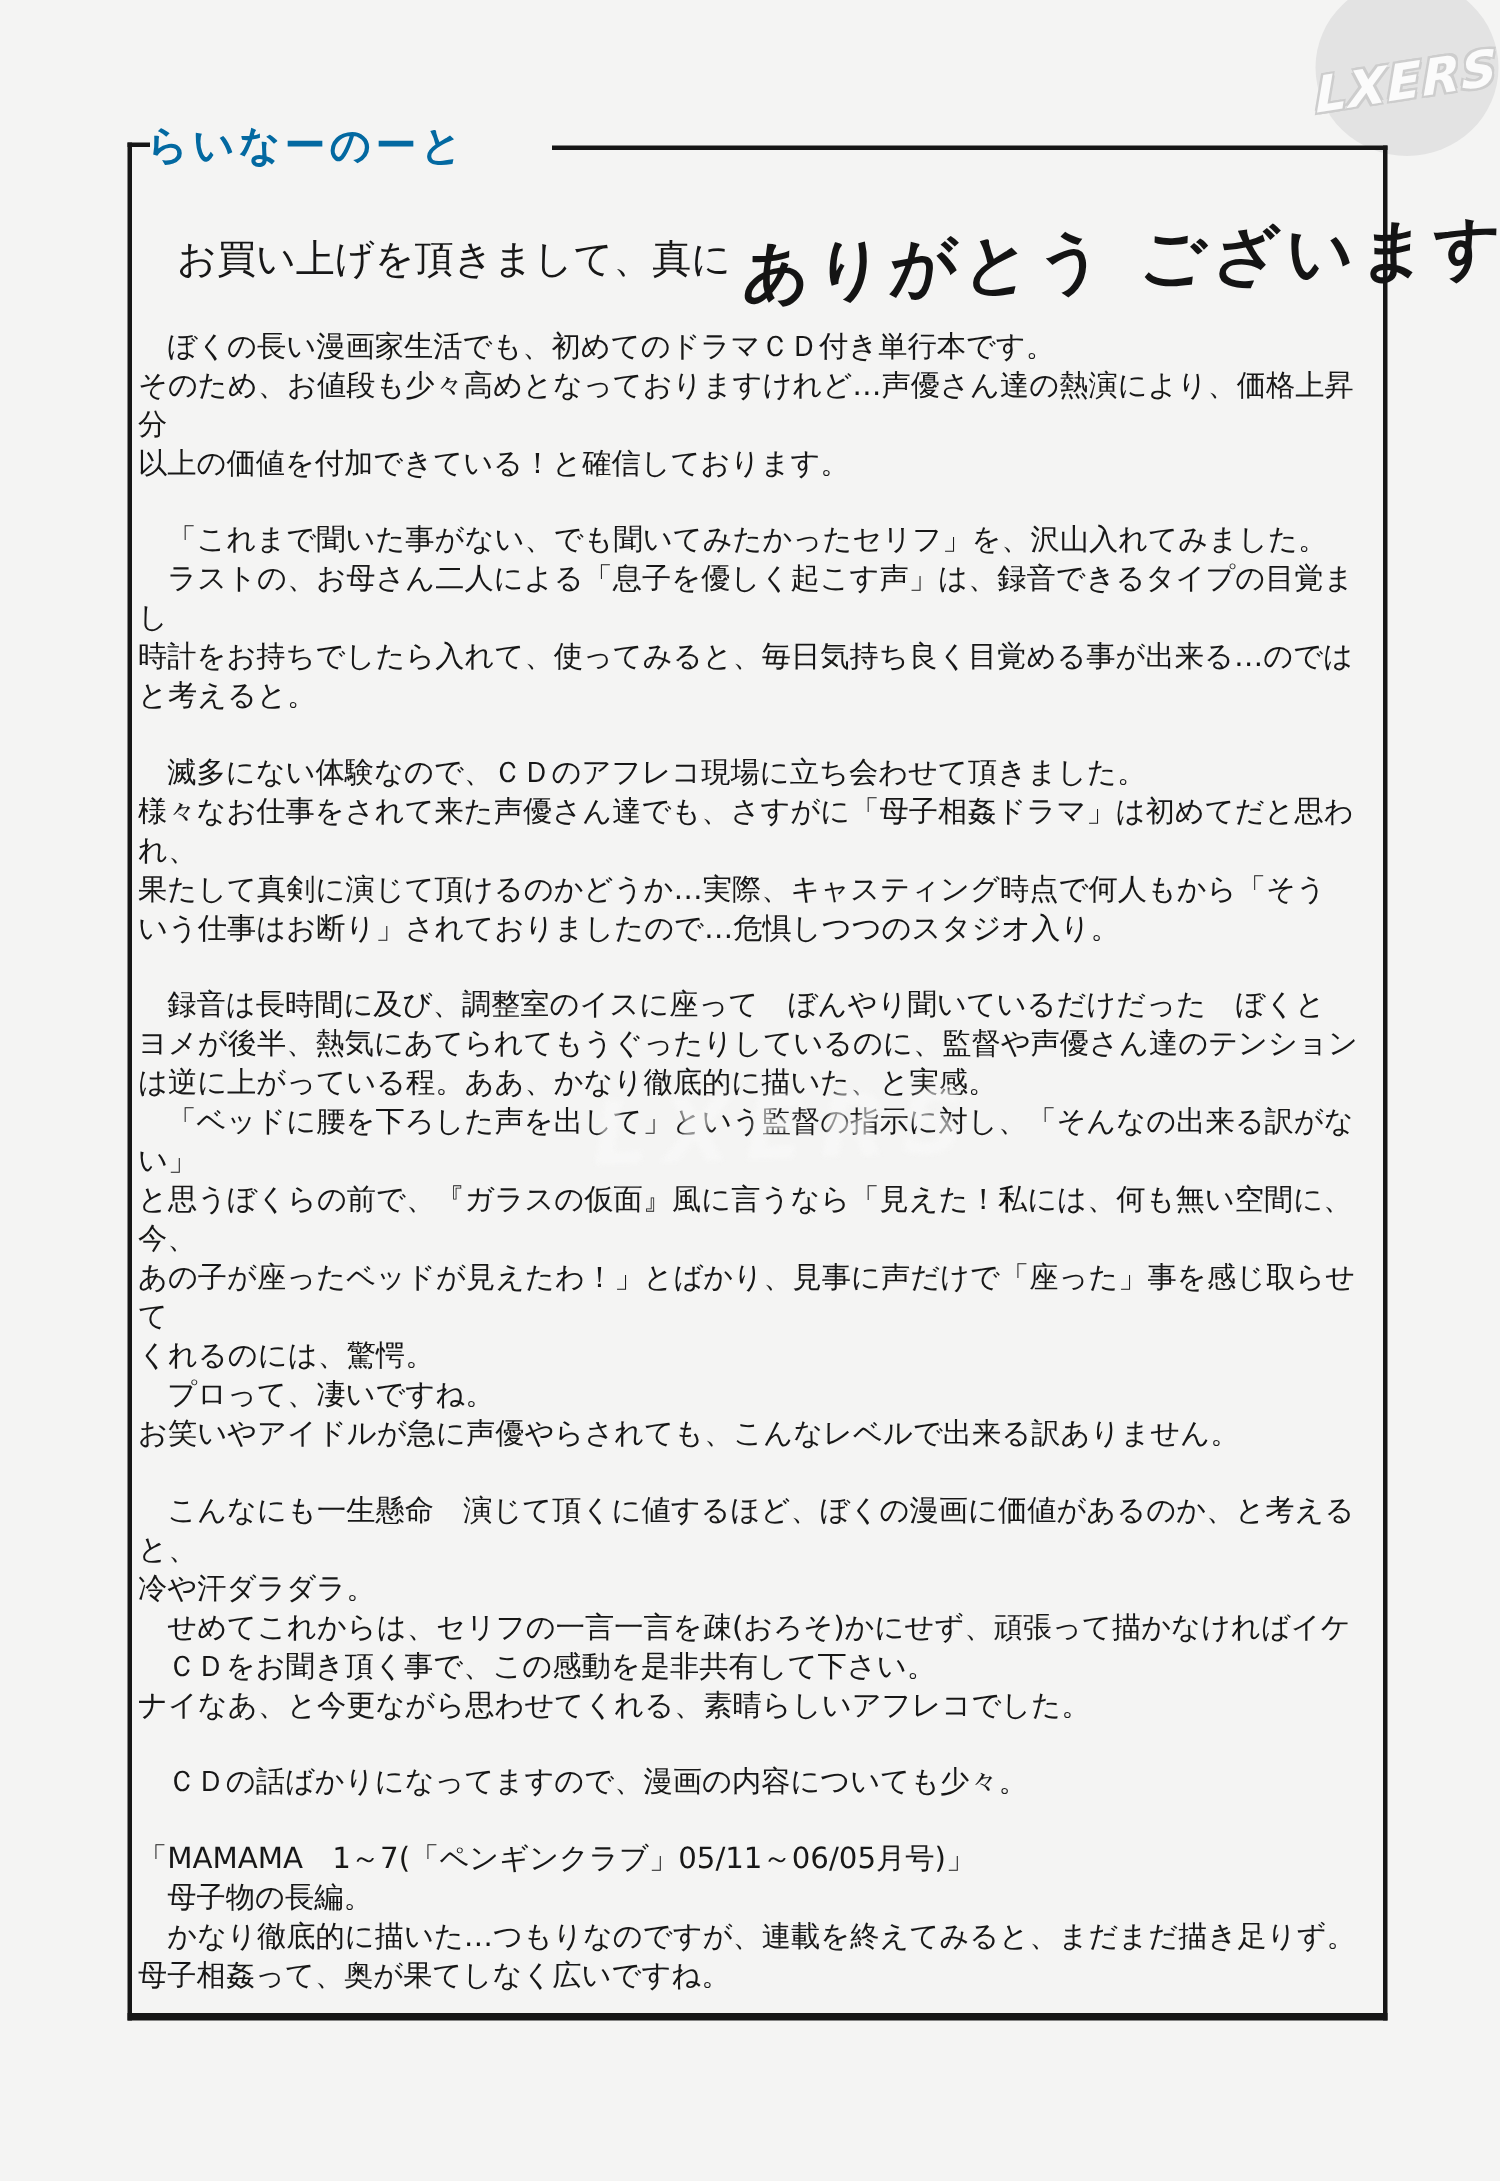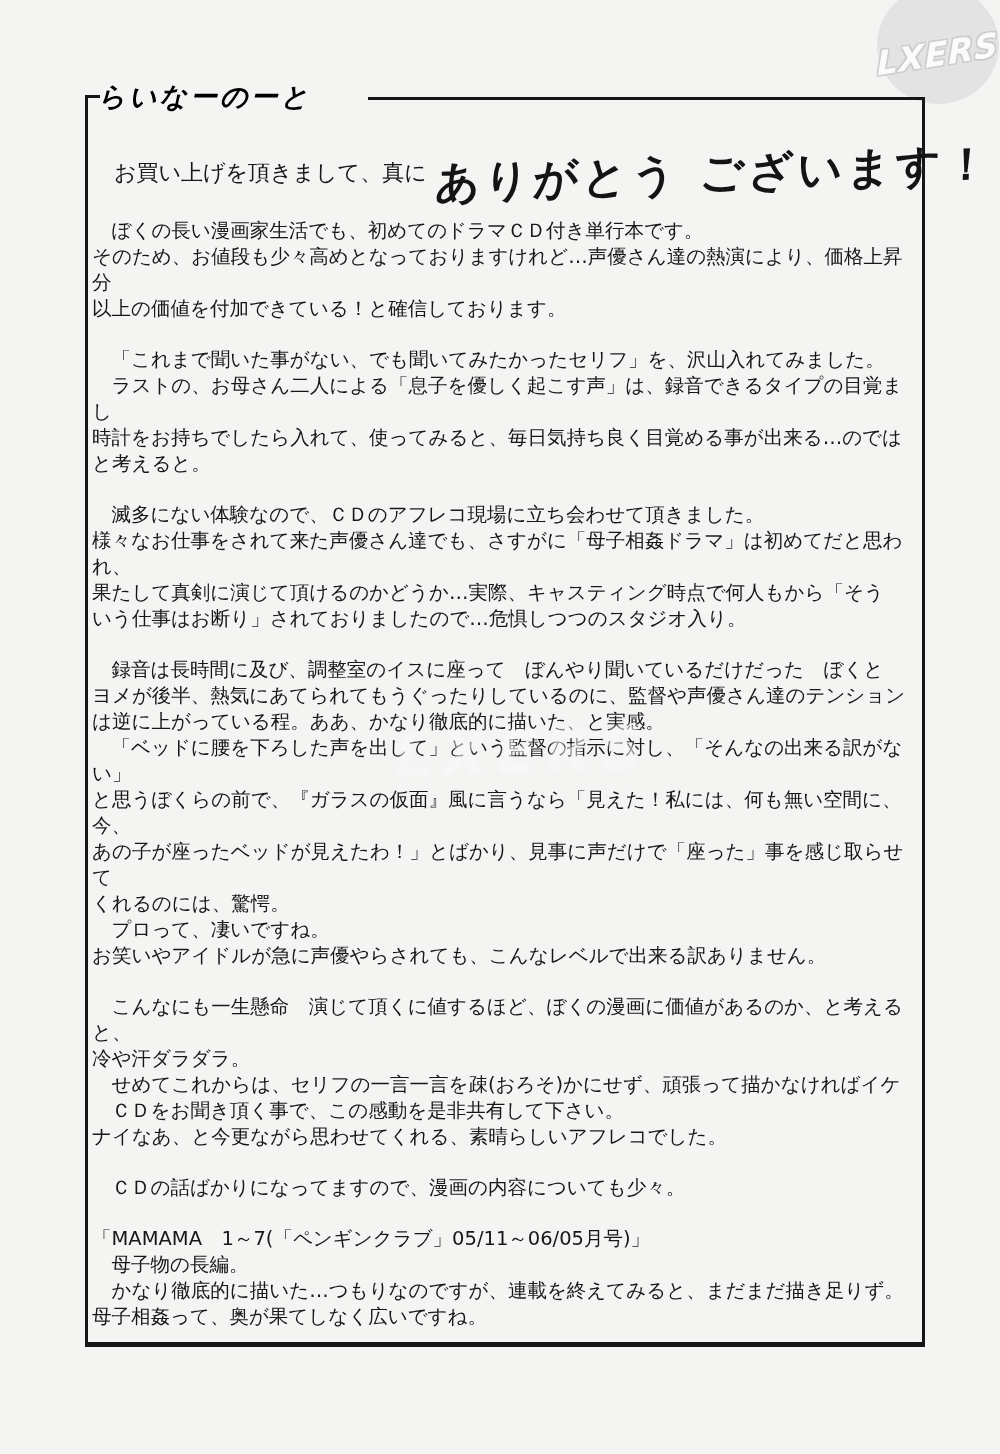--- a/index.html
+++ b/index.html
@@ -22,34 +22,34 @@
                 1.5px -1.5px 0 #cdcdcd,-1.5px -1.5px 0 #cdcdcd;
   }
   
   .box-left  {position:absolute;left:85px; top:95px;  width:3px;  height:1252px;background:#161616;}
   .box-ltick {position:absolute;left:85px; top:95px;  width:15px; height:3px;  background:#161616;}
   .box-top   {position:absolute;left:368px;top:97px;  width:557px;height:3px;  background:#161616;}
   .box-right {position:absolute;left:922px;top:97px;  width:3px;  height:1250px;background:#161616;}
   .box-bottom{position:absolute;left:85px; top:1342px;width:840px;height:5px;  background:#161616;}
   .note-title{
     position:absolute;left:98px;top:79px;
-    font-size:27px;font-weight:600;letter-spacing:3px;color:#000000;font-style:italic;
+    font-size:27px;font-weight:600;letter-spacing:3px;color:#0369a1;
   }
   
   .content{
     position:absolute;left:92px;top:138px;width:828px;
     font-size:19.5px;line-height:26px;color:#171717;
   }
   .paragraph{margin:0 0 25px 0;}
   .line{min-height:26px;}
   .opening-row{
     display:flex;align-items:center;gap:8px;
     height:70px;margin-bottom:10px;
   }
-  .opening-lead{font-size:22px;white-space:nowrap;}
+  .opening-lead{font-size:26px;white-space:nowrap;}
   .handwritten{
     font-size:44px;font-weight:bold;white-space:nowrap;
     transform:rotate(-2deg) skewX(-4deg);
     letter-spacing:4px;color:#141414;
   }
   
   .mid-watermark{
     position:absolute;left:395px;top:718px;
     font-size:58px;font-weight:bold;font-style:italic;letter-spacing:10px;
     color:rgba(250,250,250,0.55);

